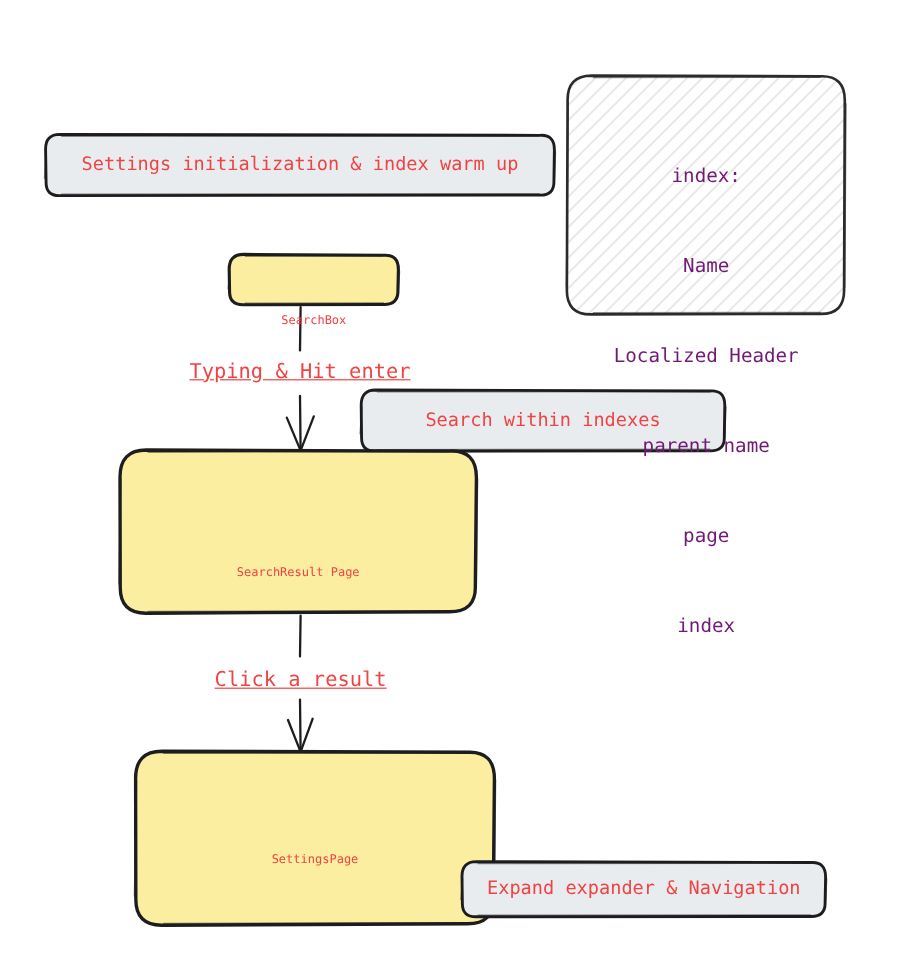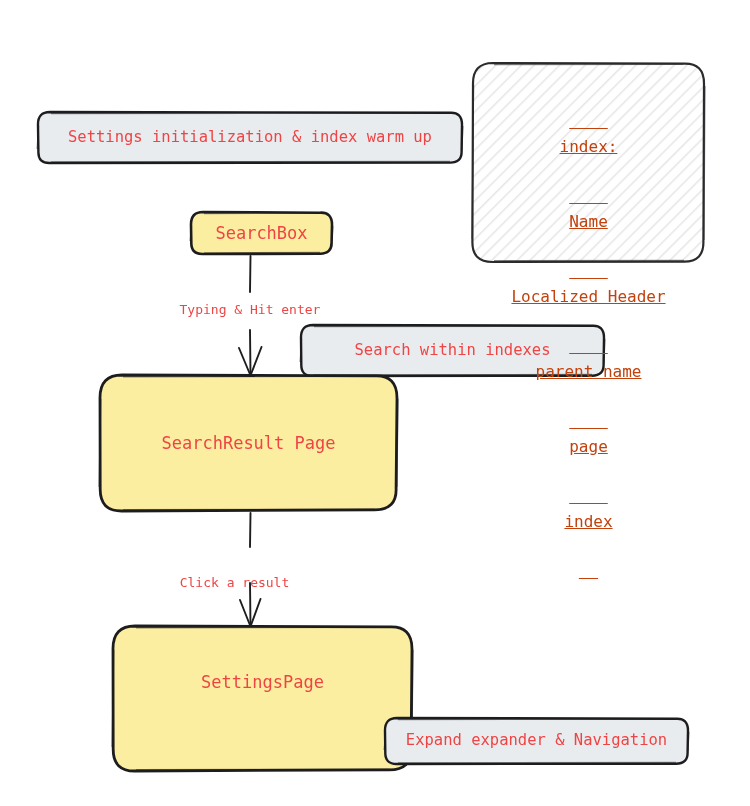--- a/index.html
+++ b/index.html
@@ -32,38 +32,39 @@
     display: flex;
     align-items: center;
     justify-content: center;
     text-align: center;
     color: #ef4444;
     white-space: pre;
     pointer-events: none;
     letter-spacing: 0px;
   }
   .node-label {
+    font-size: 10px;
+    line-height: 1.1;
+    margin-top: 34px;
+  }
+  .edge-label {
     font-size: 17px;
     line-height: 1.1;
-  }
-  .edge-label {
-    font-size: 13px;
-    line-height: 1.1;
+    text-decoration: underline;
   }
   .note-label {
     font-size: 15.5px;
     line-height: 1.1;
   }
   .index-label {
     display: block;
     text-align: center;
     font-size: 16px;
     line-height: 25px;
-    color: #c2410c;
-    text-decoration: underline;
+    color: #701a75;
   }
   .index-label span { display: block; }
 </style>
 </head>
 <body>
 
 <div id="canvas">
 
   <svg id="sketch" viewBox="0 0 750 806" xmlns="http://www.w3.org/2000/svg">
     <defs>
@@ -133,19 +134,19 @@
   </div>
 
   <div class="lbl node-label" style="left:191px; top:212px; width:141px; height:42px;">SearchBox</div>
 
   <div class="lbl edge-label" style="left:150px; top:298px; width:200px; height:24px;">Typing &amp; Hit enter</div>
 
   <div class="lbl node-label" style="left:100px; top:375px; width:297px; height:136px;">SearchResult Page</div>
 
   <div class="lbl note-label" style="left:301px; top:325px; width:303px; height:51px;">Search within indexes</div>
 
-  <div class="lbl edge-label" style="left:152px; top:555px; width:165px; height:24px;margin-top:16px;">Click a result</div>
+  <div class="lbl edge-label" style="left:168px; top:555px; width:165px; height:24px;">Click a result</div>
 
   <div class="lbl node-label" style="left:113px; top:592px; width:299px; height:181px;">SettingsPage</div>
 
   <div class="lbl note-label" style="left:385px; top:718px; width:303px; height:46px;">Expand expander &amp; Navigation</div>
 
 </div>
 
 </body></html>

